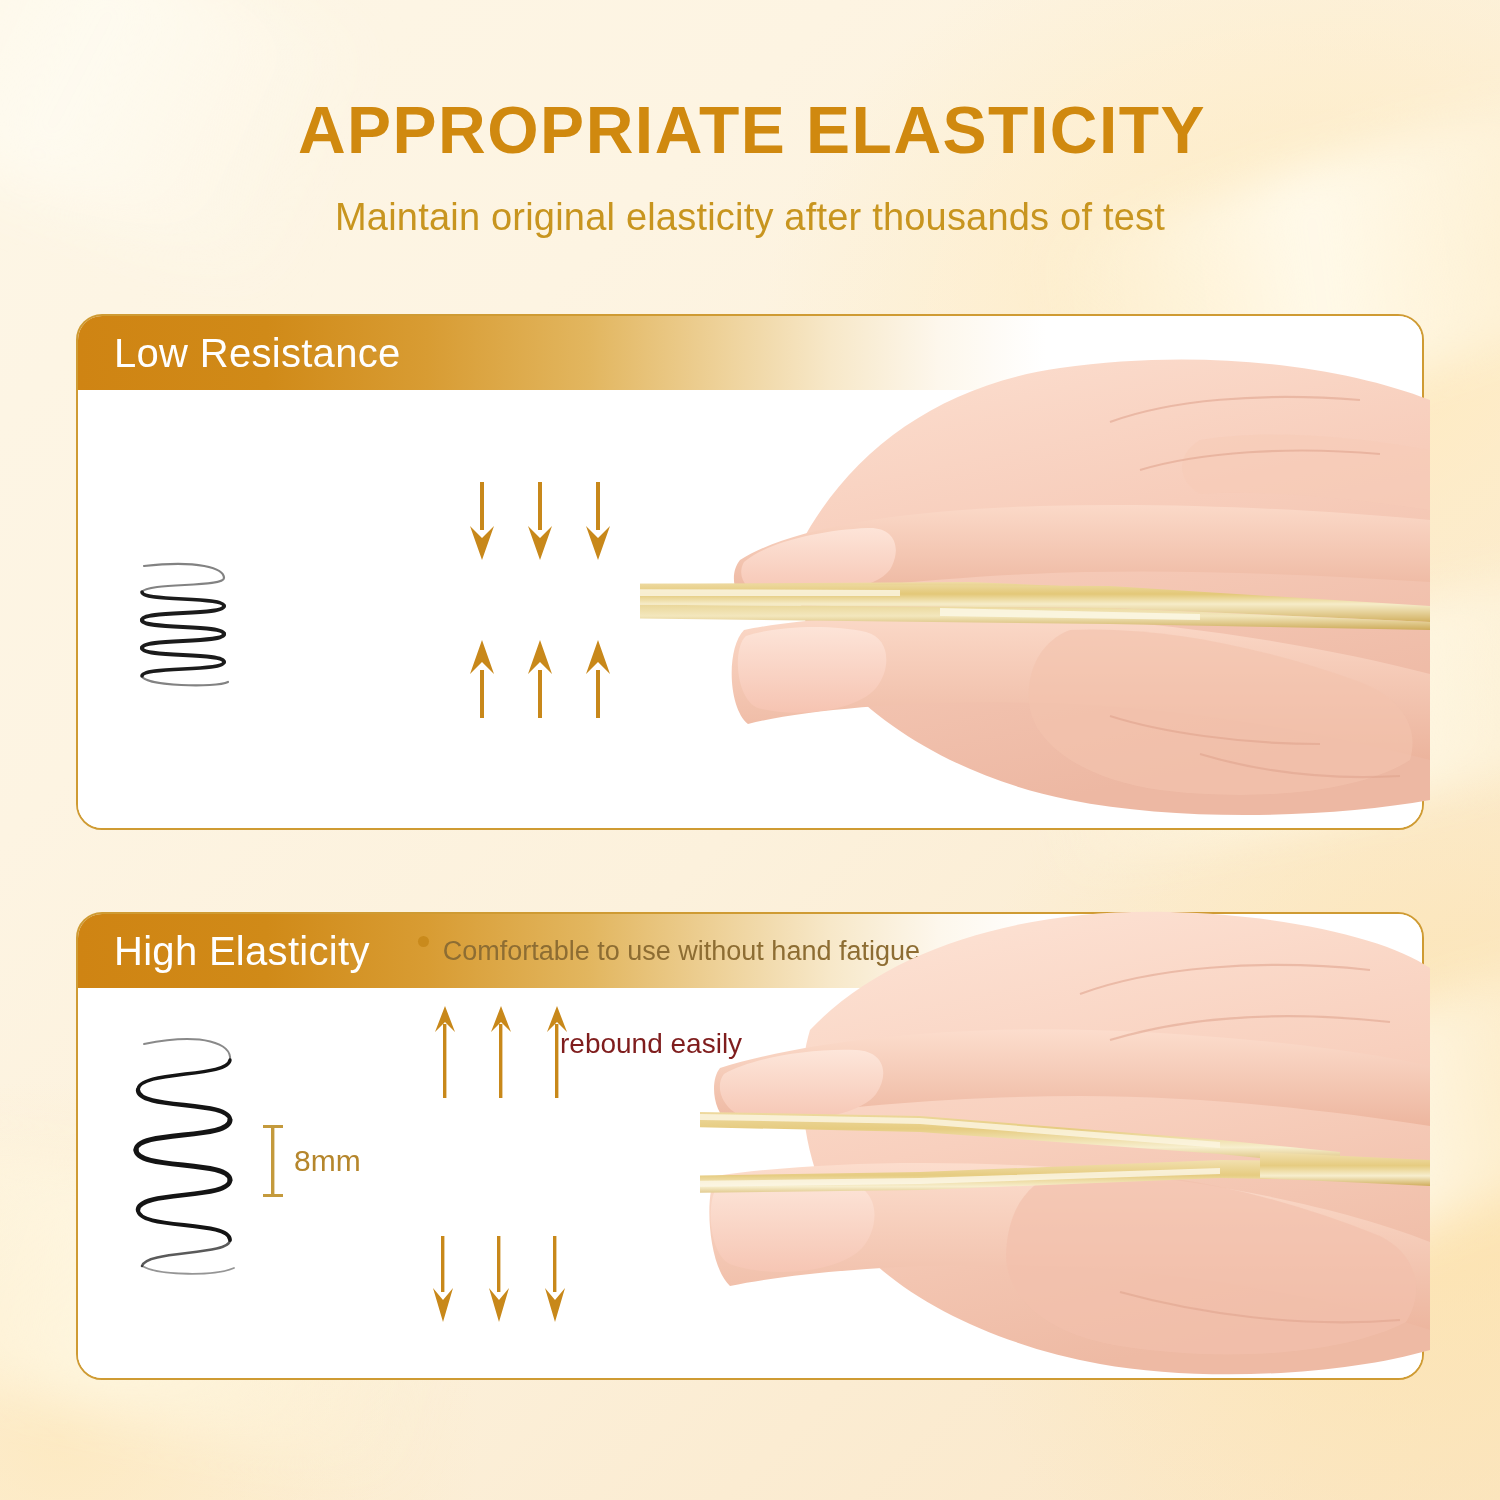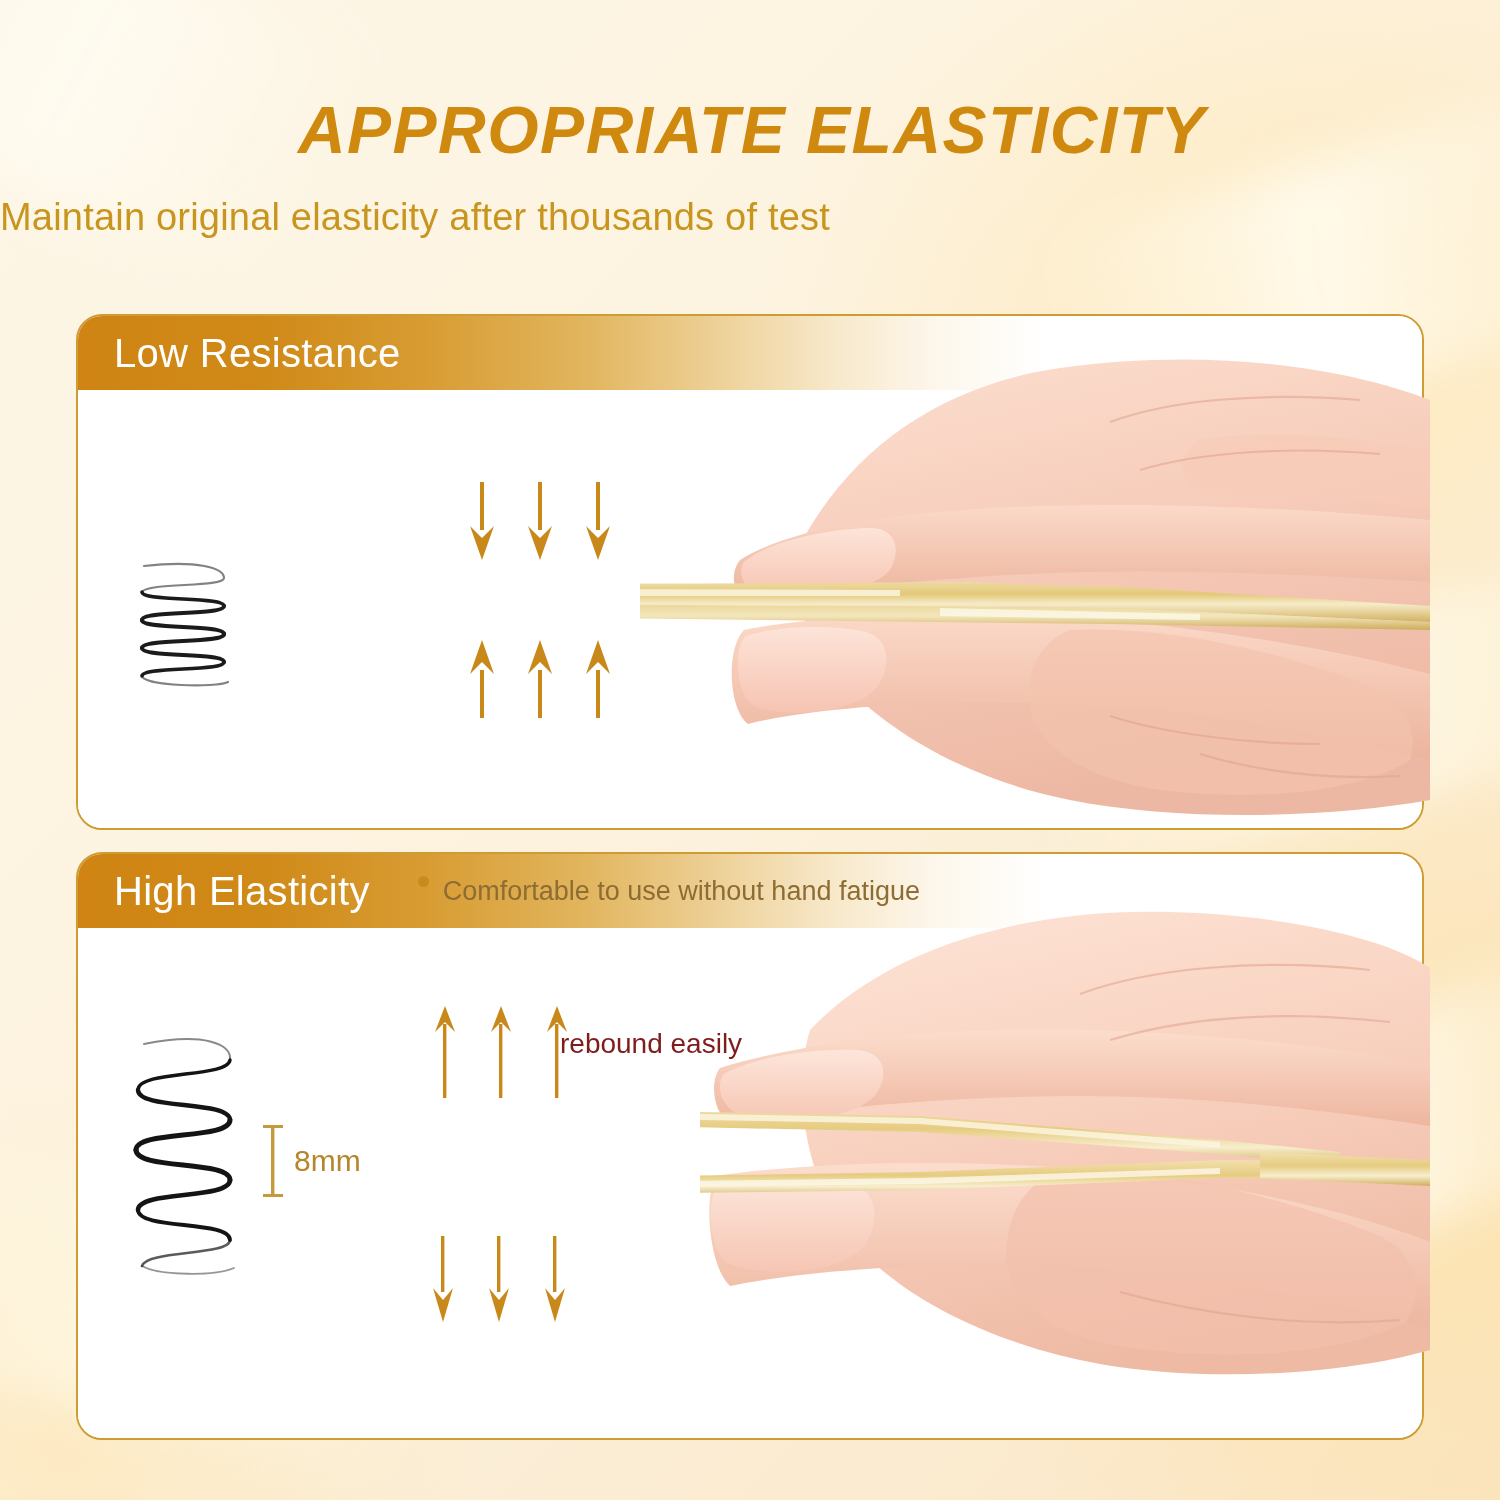--- a/index.html
+++ b/index.html
@@ -29,34 +29,34 @@
   .s4 { left:-200px; top:1180px; width:640px; height:230px;
         background:linear-gradient(95deg, rgba(255,255,255,0) 0%, rgba(255,249,229,0.75) 50%, rgba(255,255,255,0) 100%);
         transform:rotate(14deg); filter:blur(26px); }
   .s5 { left:-180px; top:-60px; width:520px; height:260px;
         background:linear-gradient(95deg, rgba(255,255,255,0) 0%, rgba(255,253,244,0.7) 50%, rgba(255,255,255,0) 100%);
         transform:rotate(22deg); filter:blur(28px); }
 
   .headline {
     position:absolute; left:4px; right:0; top:96px; text-align:center;
     font-size:66px; font-weight:bold; letter-spacing:1.5px;
-    color:#d0890f; line-height:1.05; white-space:nowrap;font-style:italic;
+    color:#d0890f; line-height:1.05; white-space:nowrap;
   }
   .subhead {
-    position:absolute; left:0; right:0; top:196px; 
+    position:absolute; left:0; right:0; top:196px; text-align:center;
     font-size:38px; font-weight:400; color:#c8951f; letter-spacing:0.2px;
   }
 
   .card {
     position:absolute; left:76px; width:1348px;
     background:#ffffff; border:2px solid #cf9b33; border-radius:26px;
     overflow:hidden;
   }
   #card-low  { top:314px; height:516px; }
-  #card-high { top:852px; height:588px; }
+  #card-high { top:912px; height:468px; }
 
   .card-head {
     position:absolute; left:0; top:0; width:100%; height:74px;
     background:linear-gradient(90deg,
        #cf8413 0%, #d08a18 14%, #d89c33 26%, #e2b65f 38%,
        #eed29a 48%, #f7e8c9 56%, #fdf7ec 64%, #ffffff 72%, #ffffff 100%);
     display:flex; align-items:center;
   }
   .card-title {
     color:#ffffff; font-size:40px; font-weight:400;

